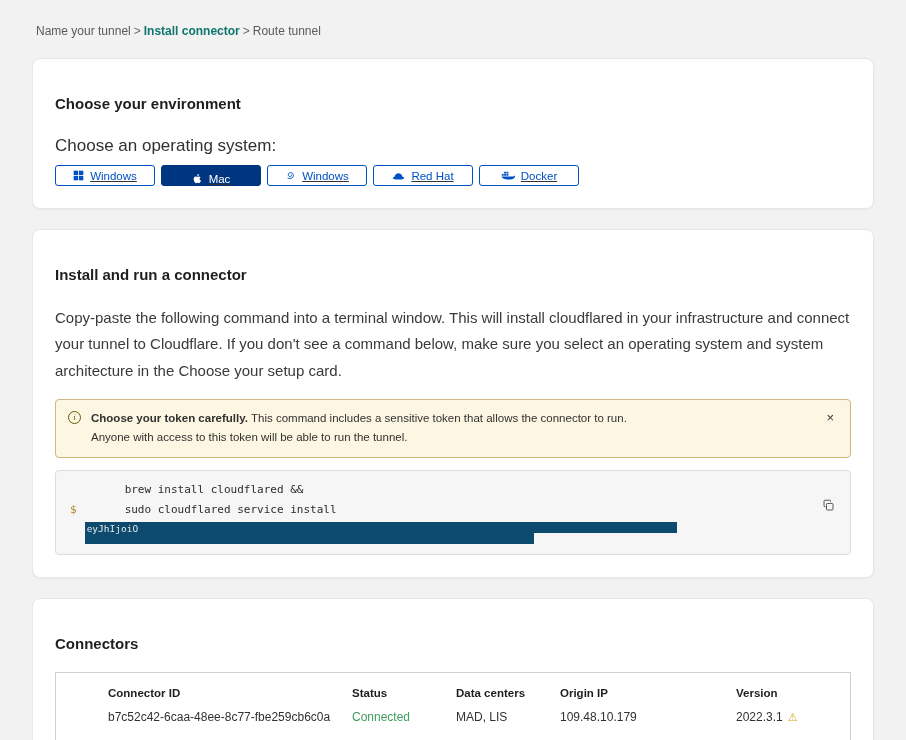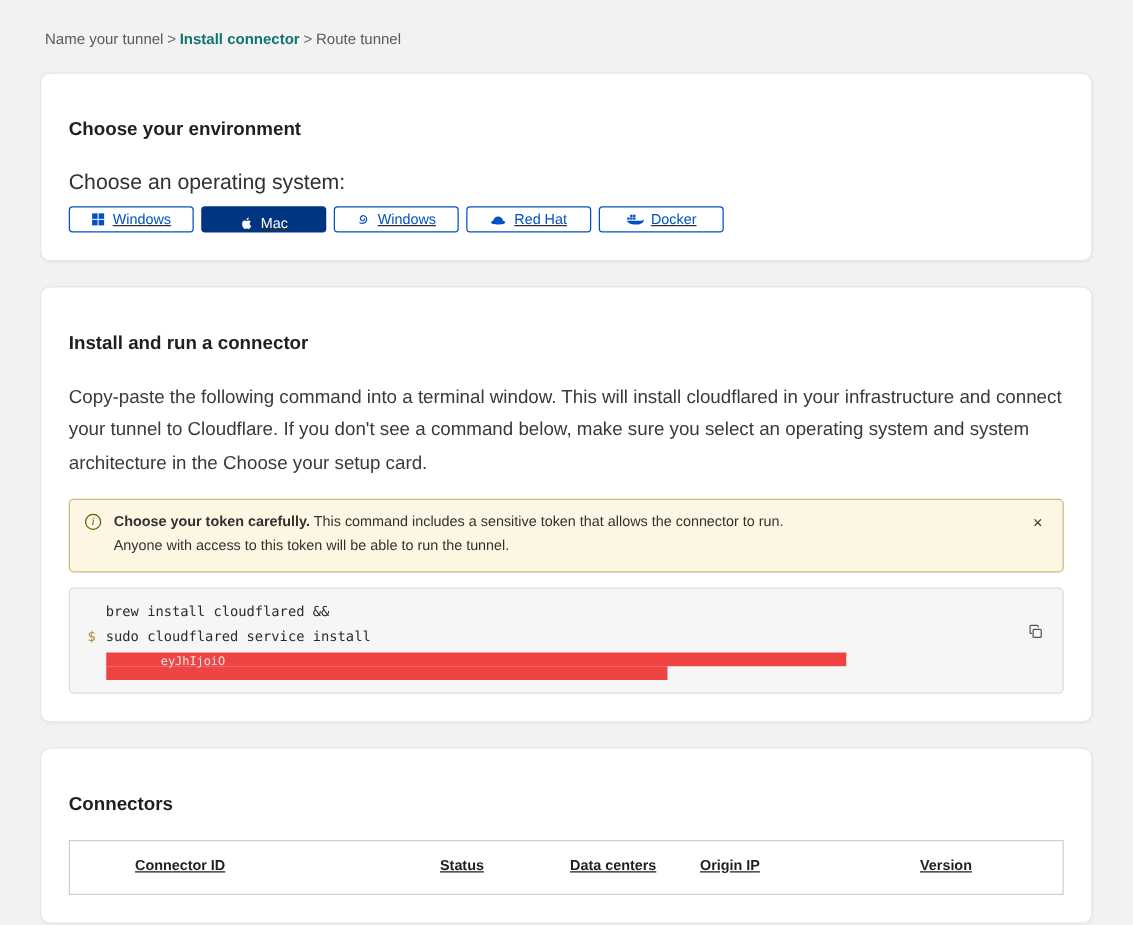--- a/index.html
+++ b/index.html
@@ -78,44 +78,43 @@
     background:#f6f6f6;
     border:1px solid #dcdcdc;
     border-radius:4px;
     padding:9px 44px 10px 14px;
     display:flex; gap:8px;
     font-family:"DejaVu Sans Mono", monospace;
     font-size:11px; color:#2b2b2b;
   }
   .code-prompt { color:#b2882e; line-height:20px; margin-top:20px; }
   .code-lines { flex:1 1 auto; }
-  .code-line { line-height:20px; white-space:pre; }
+  .code-line { line-height:20px; white-space:pre;margin-left:40px; }
   .token-area { margin-top:2px; }
-  .redact-bar { background:#ef4444; height:11px;padding-left:42px; }
+  .redact-bar { background:#0c4a6e; height:11px; }
   .redact-bar.bar1 { width:592px; }
   .redact-bar.bar2 { width:449px; }
   .token-prefix {
     color:#e9e9e9; font-size:9.5px; line-height:11px;
     padding-left:2px; display:inline-block;
   }
   .copy-btn {
     position:absolute; right:13px; top:26px;
     background:none; border:none; cursor:pointer; padding:2px;
   }
   
   .conn-table {
     margin-top:20px;
     border:1px solid #cfcfcf;
     padding:14px 16px 16px 52px;
   }
   .t-head, .t-row {
     display:grid;
     grid-template-columns:244px 104px 104px 176px 1fr;
     align-items:center;
-    text-decoration:underline;
   }
   .t-head { font-size:11.5px; font-weight:bold; color:#1f1f1f; }
   .t-row { margin-top:11px; font-size:12px; color:#313131; }
   .status-ok { color:var(--status-green,#3f9d5f); }
   .version-warn { color:var(--alert-yellow,#d9a514); margin-left:5px; font-size:11px; }
 </style>
 </head>
 <body>
 
 <nav class="breadcrumb">
@@ -220,14 +219,21 @@
   <h2 class="card-title">Connectors</h2>
 
   <div class="conn-table">
     <div class="t-head">
       <span>Connector ID</span>
       <span>Status</span>
       <span>Data centers</span>
       <span>Origin IP</span>
       <span>Version</span>
     </div>
+    <div class="t-row">
+      <span>b7c52c42-6caa-48ee-8c77-fbe259cb6c0a</span>
+      <span class="status-ok">Connected</span>
+      <span>MAD, LIS</span>
+      <span>109.48.10.179</span>
+      <span><span>2022.3.1</span><span class="version-warn">⚠</span></span>
+    </div>
   </div>
 </section>
 
 </body></html>

